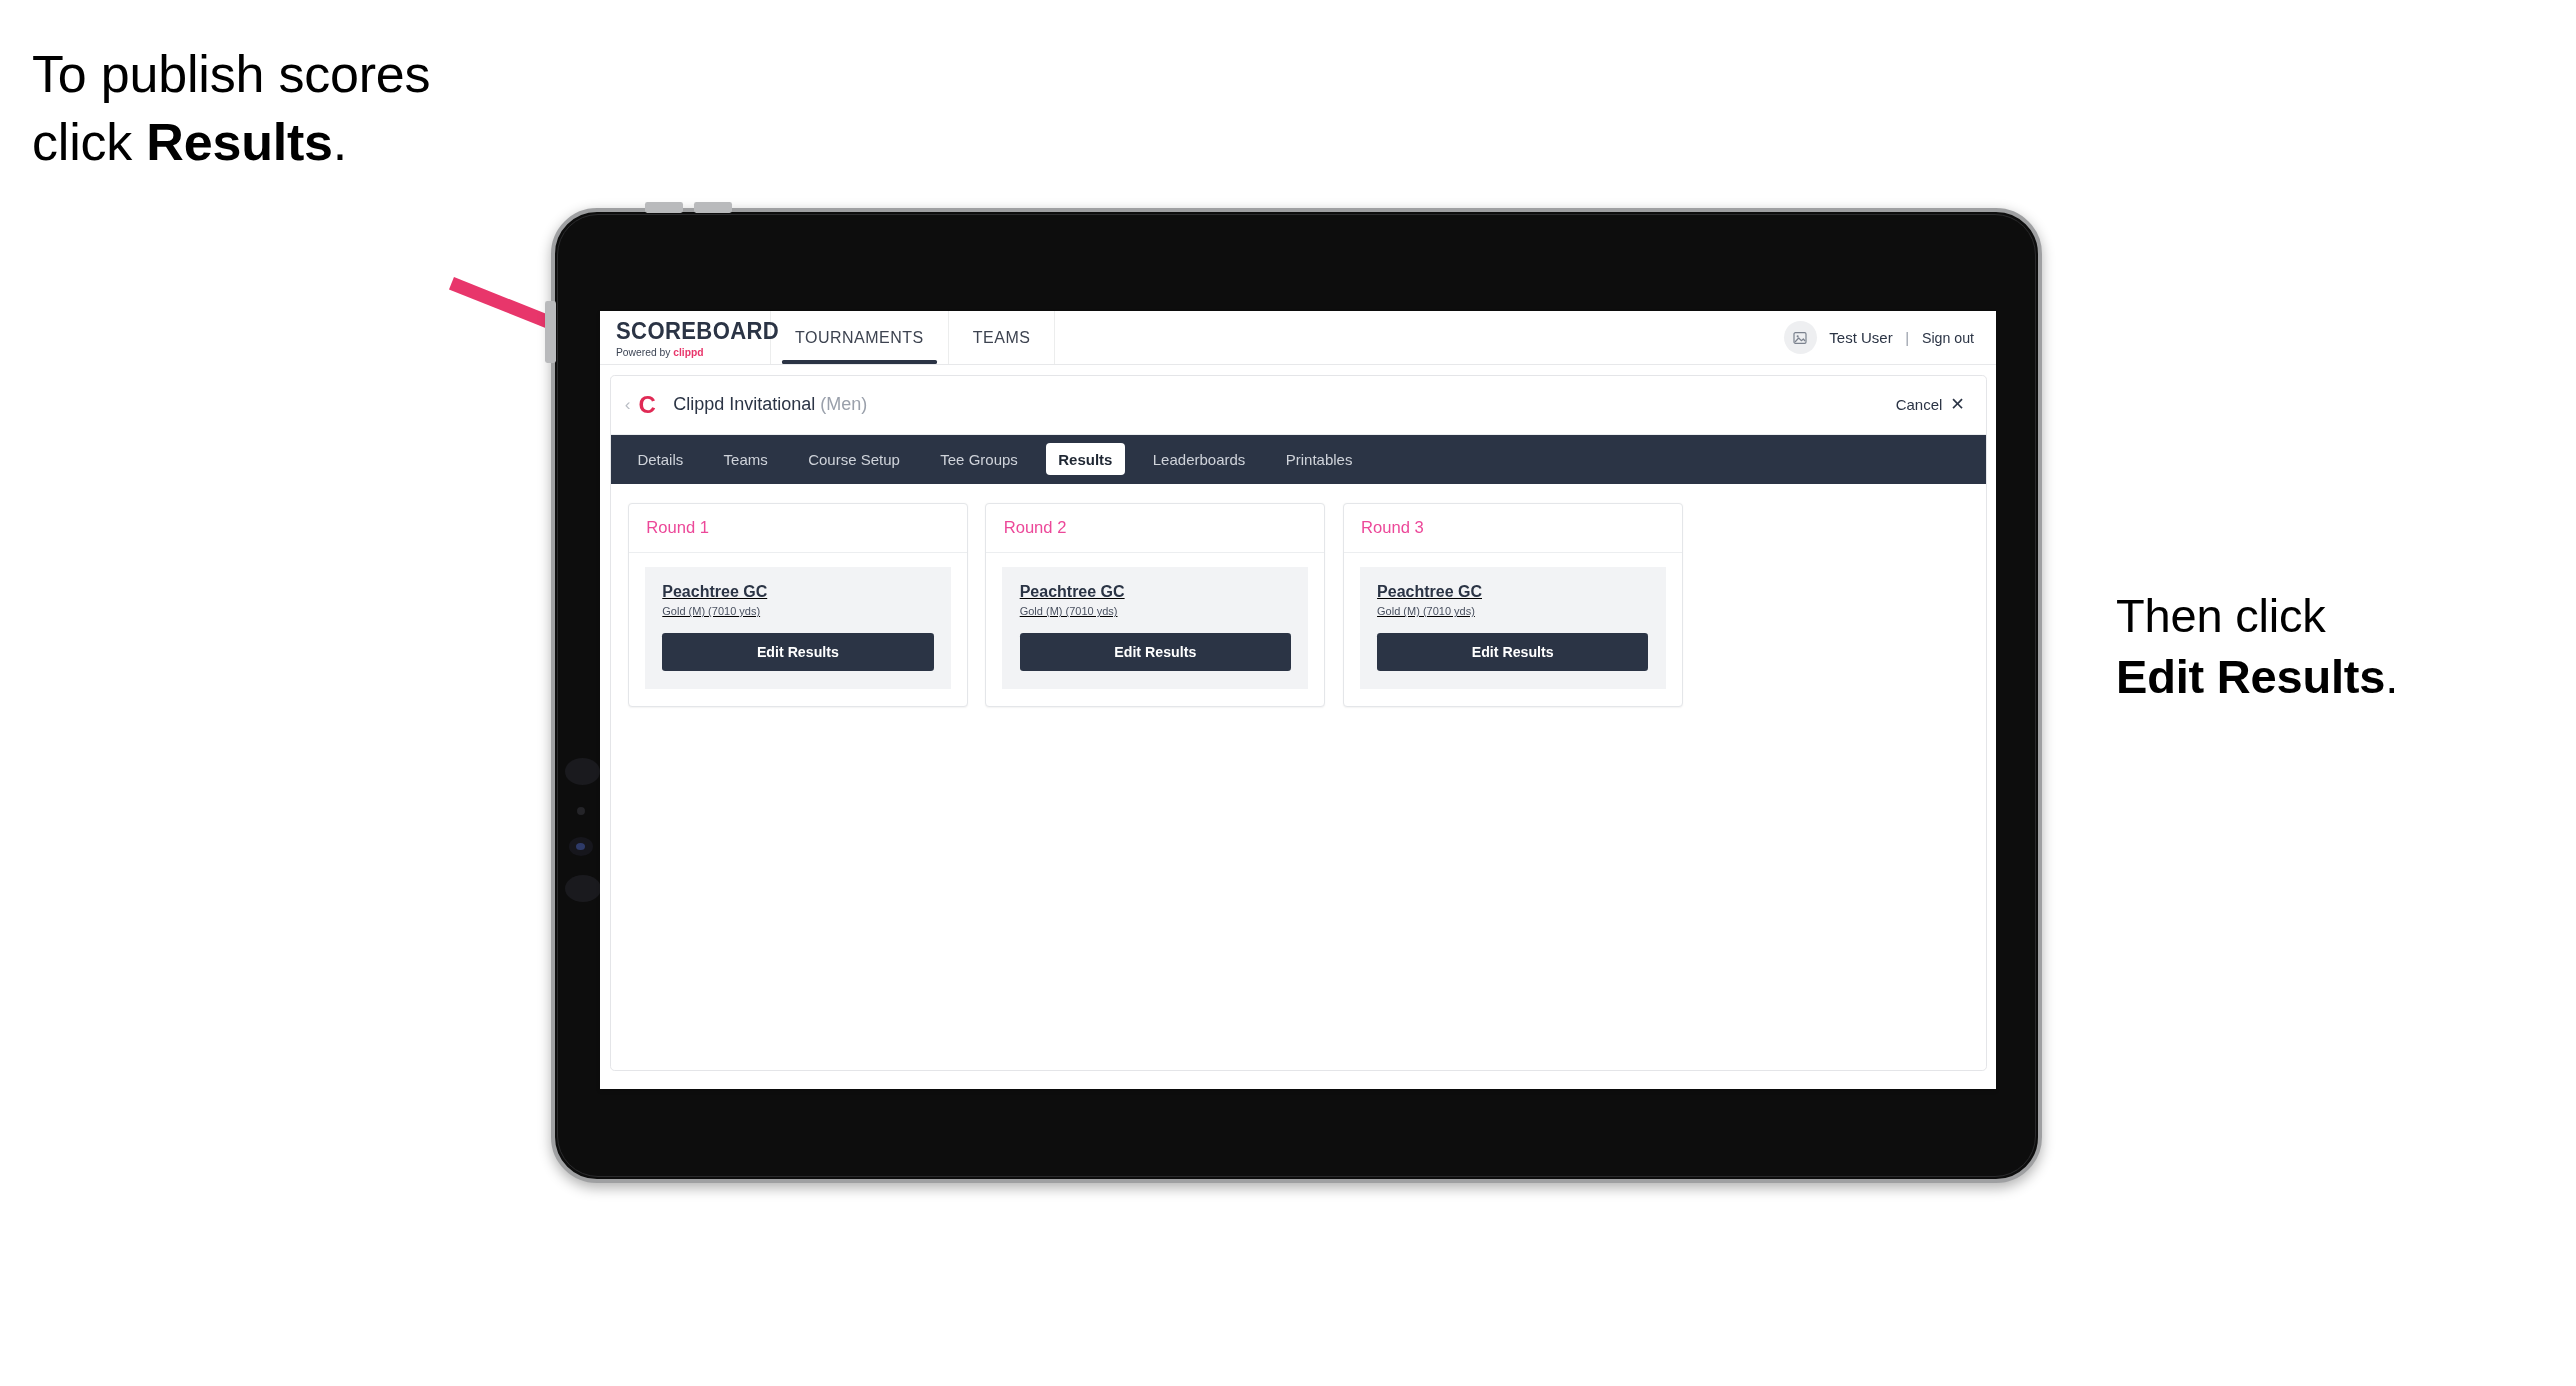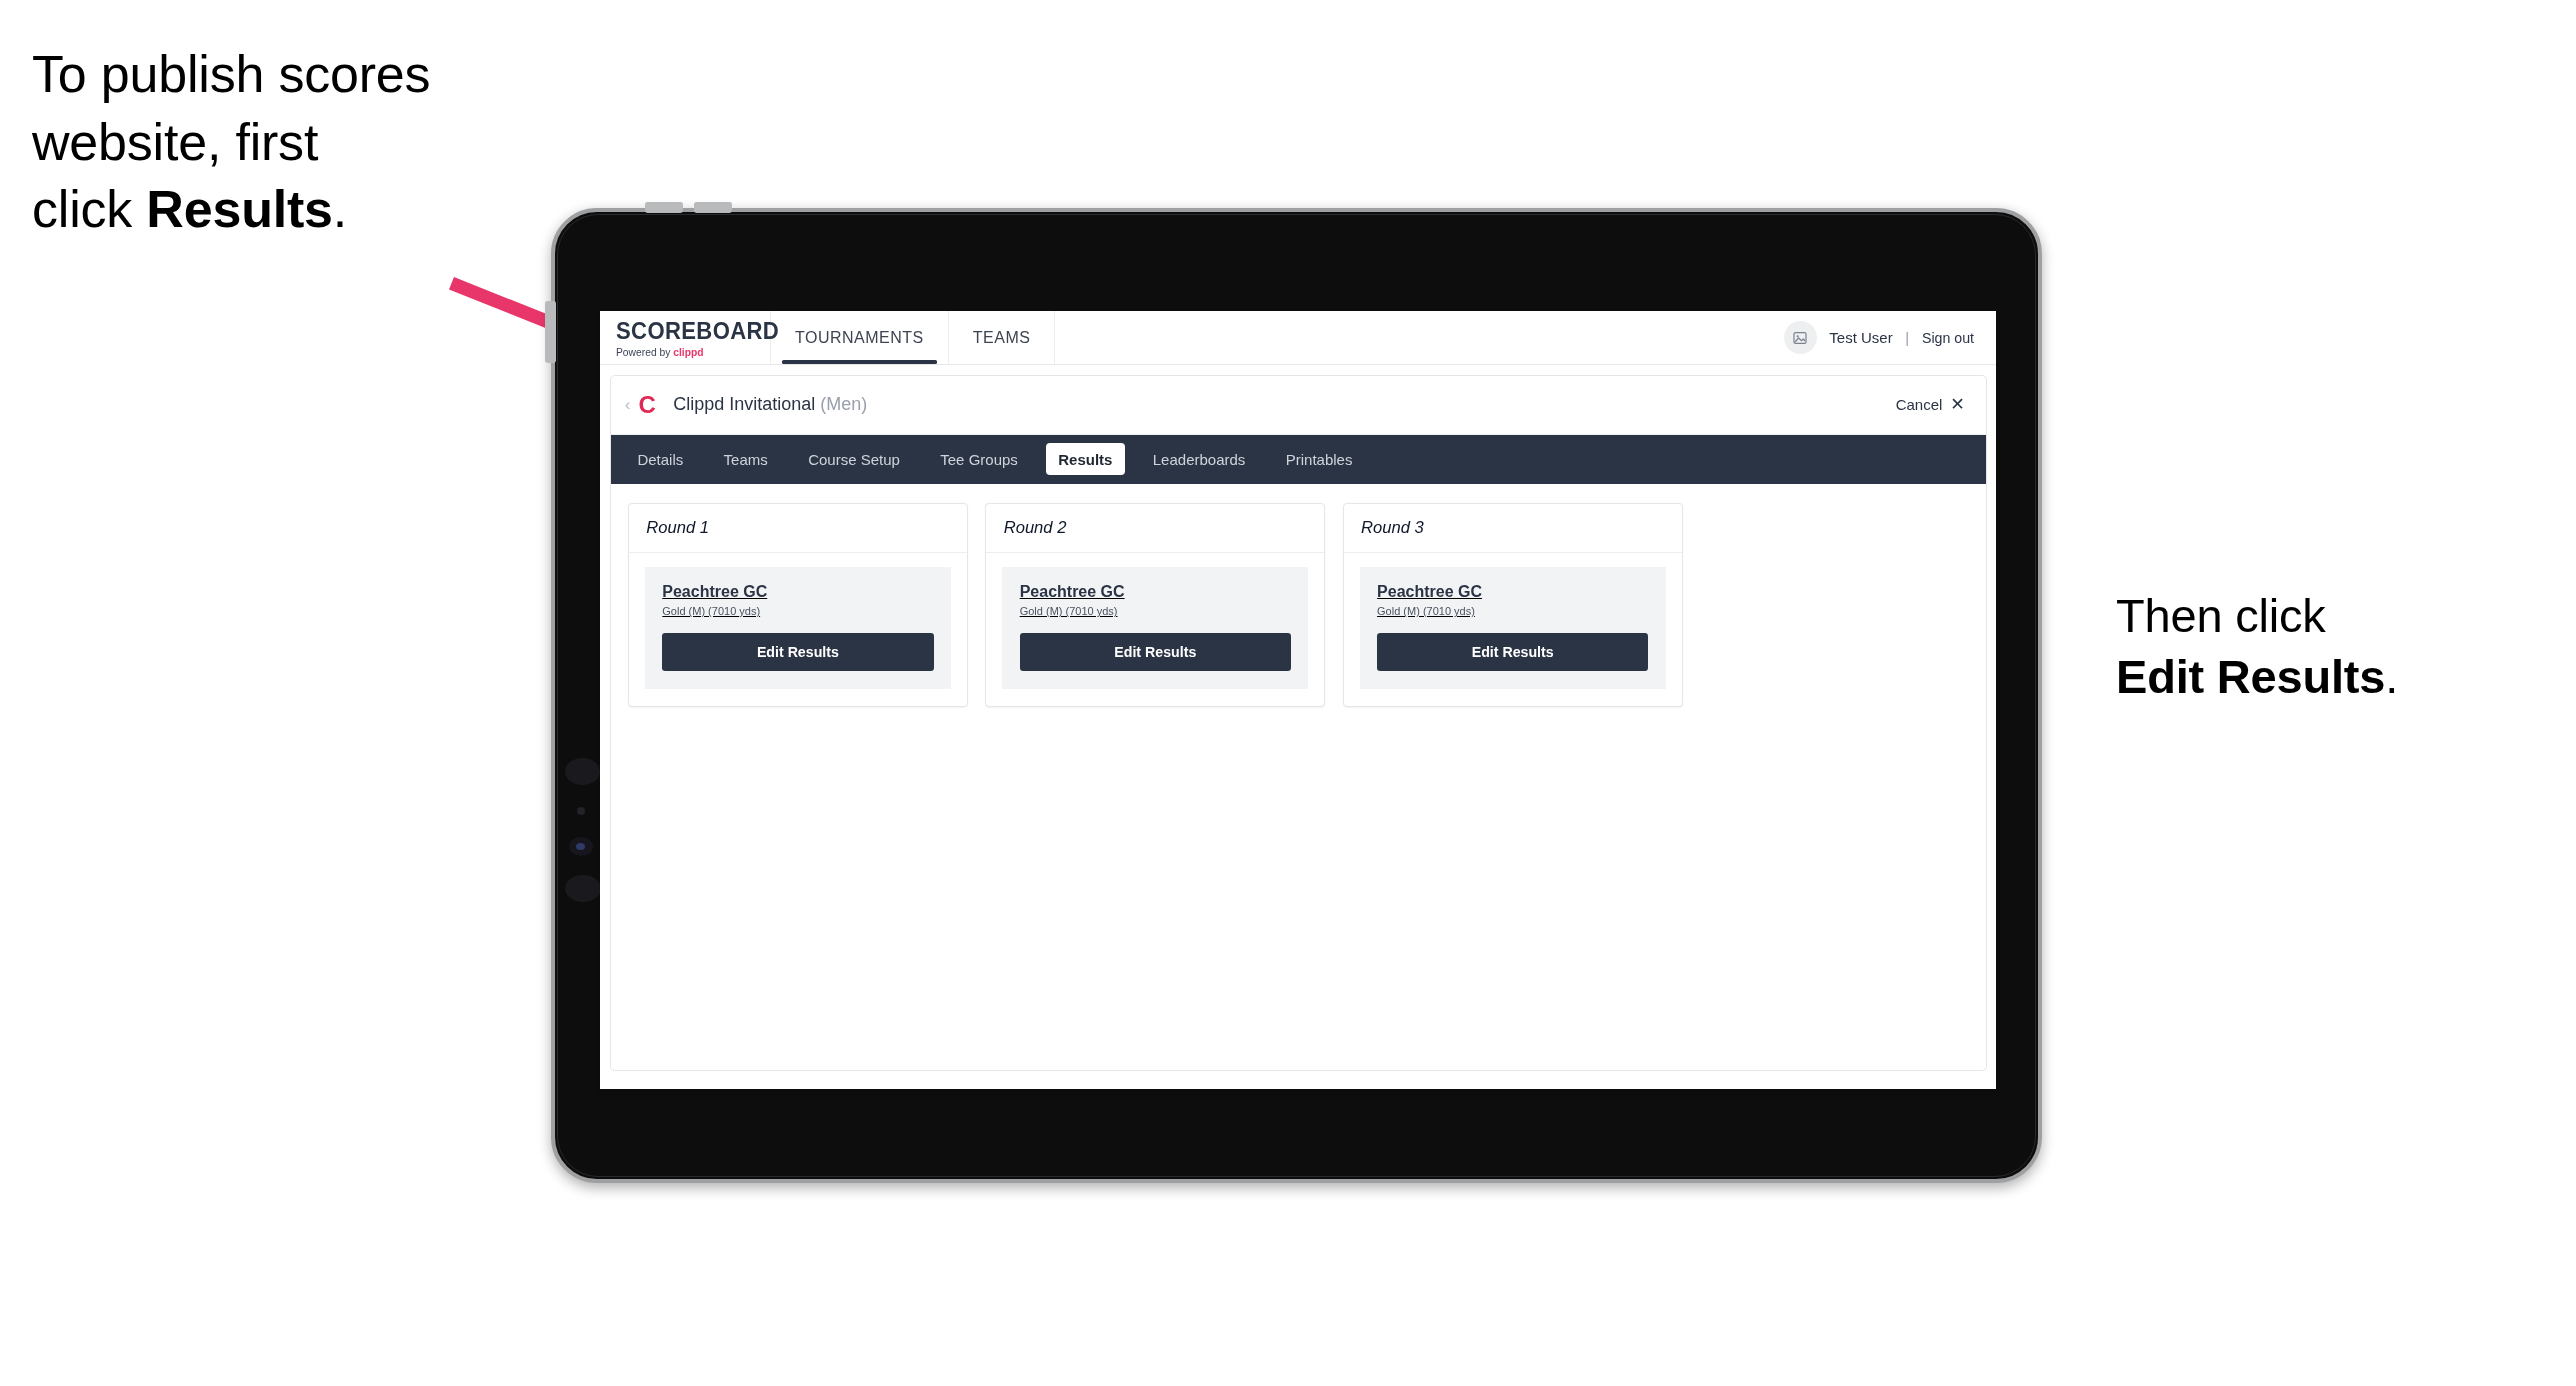--- a/index.html
+++ b/index.html
@@ -140,42 +140,41 @@
   .round-card {
     width: 340px;
     background:#fff;
     border:0.8px solid #e4e6e9;
     border-radius:4px;
     box-shadow: 0 0.8px 1.6px rgba(0,0,0,.05);
   }
   .round-head {
     height:49px; display:flex; align-items:center; padding-left:17.4px;
     border-bottom:0.8px solid #eceef0;
-    font-size:16.6px; color:#0f172a;font-style:italic;
+    font-size:16.6px; color:#ec4899;
   }
   .round-body { padding: 14.2px 16px 17.4px 16px; }
   .course-box { background:#f2f3f5; padding: 16px 17.4px 17.4px 17.4px; text-decoration: underline; }
   .course-name { font-size:16px; font-weight:700; color:#2b3445; }
   .course-tee  { font-size:11px; color:#4a5160; margin-top:4.7px; }
   .edit-btn {
     margin-top:16px; width:100%;
     height: 38px; background:#2b3445; color:#ffffff;
     border:none; border-radius:3.2px;
     font-family:"Liberation Sans", sans-serif;
     font-size:14.2px; font-weight:700; cursor:pointer;
   }
 </style>
 </head>
 <body>
 
 <div id="stage">
 
   <div class="annot" id="annot-left">
     <div>To publish scores</div>
-    <div>website, first</div>
     <div><span>click </span><b>Results</b><span>.</span></div>
   </div>
 
   <div class="annot" id="annot-right">
     <div>Then click</div>
     <div><b>Edit Results</b><span>.</span></div>
   </div>
 
   <svg class="arrow-svg" style="left:443px; top:269px;" width="570" height="237" viewBox="0 0 720 300">
     <path d="M 10 18 L 560 238" stroke="#e8366b" stroke-width="17" fill="none" stroke-linecap="butt"></path>

